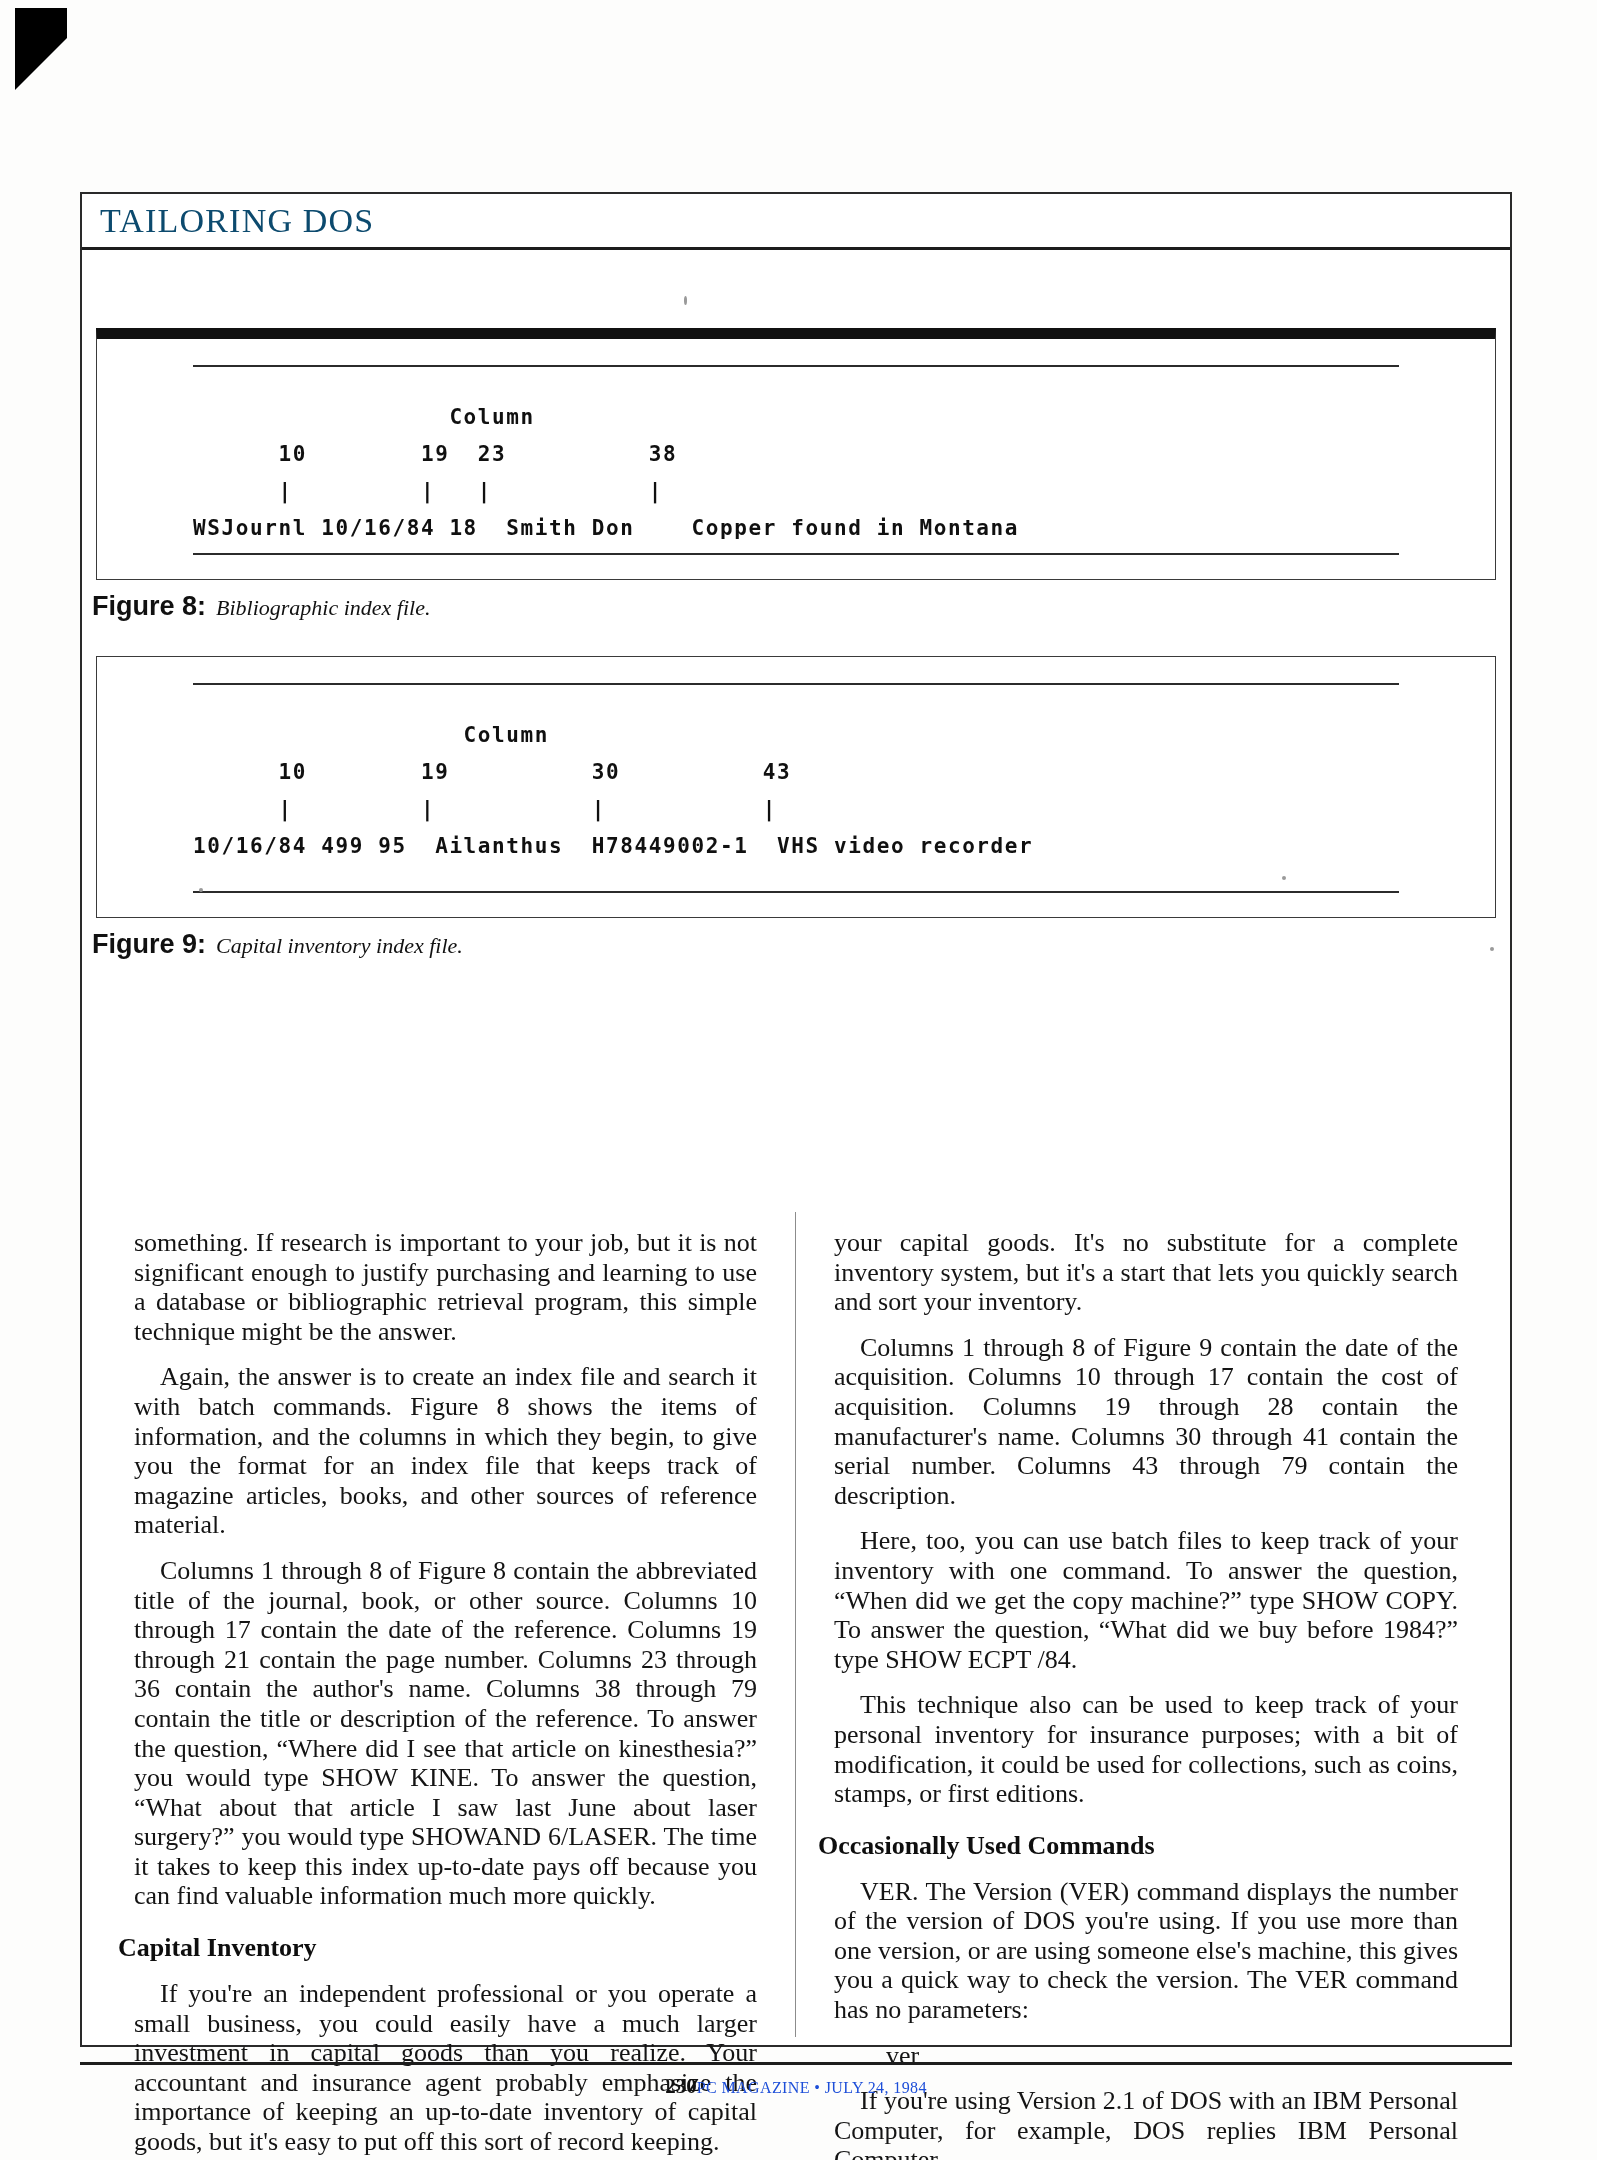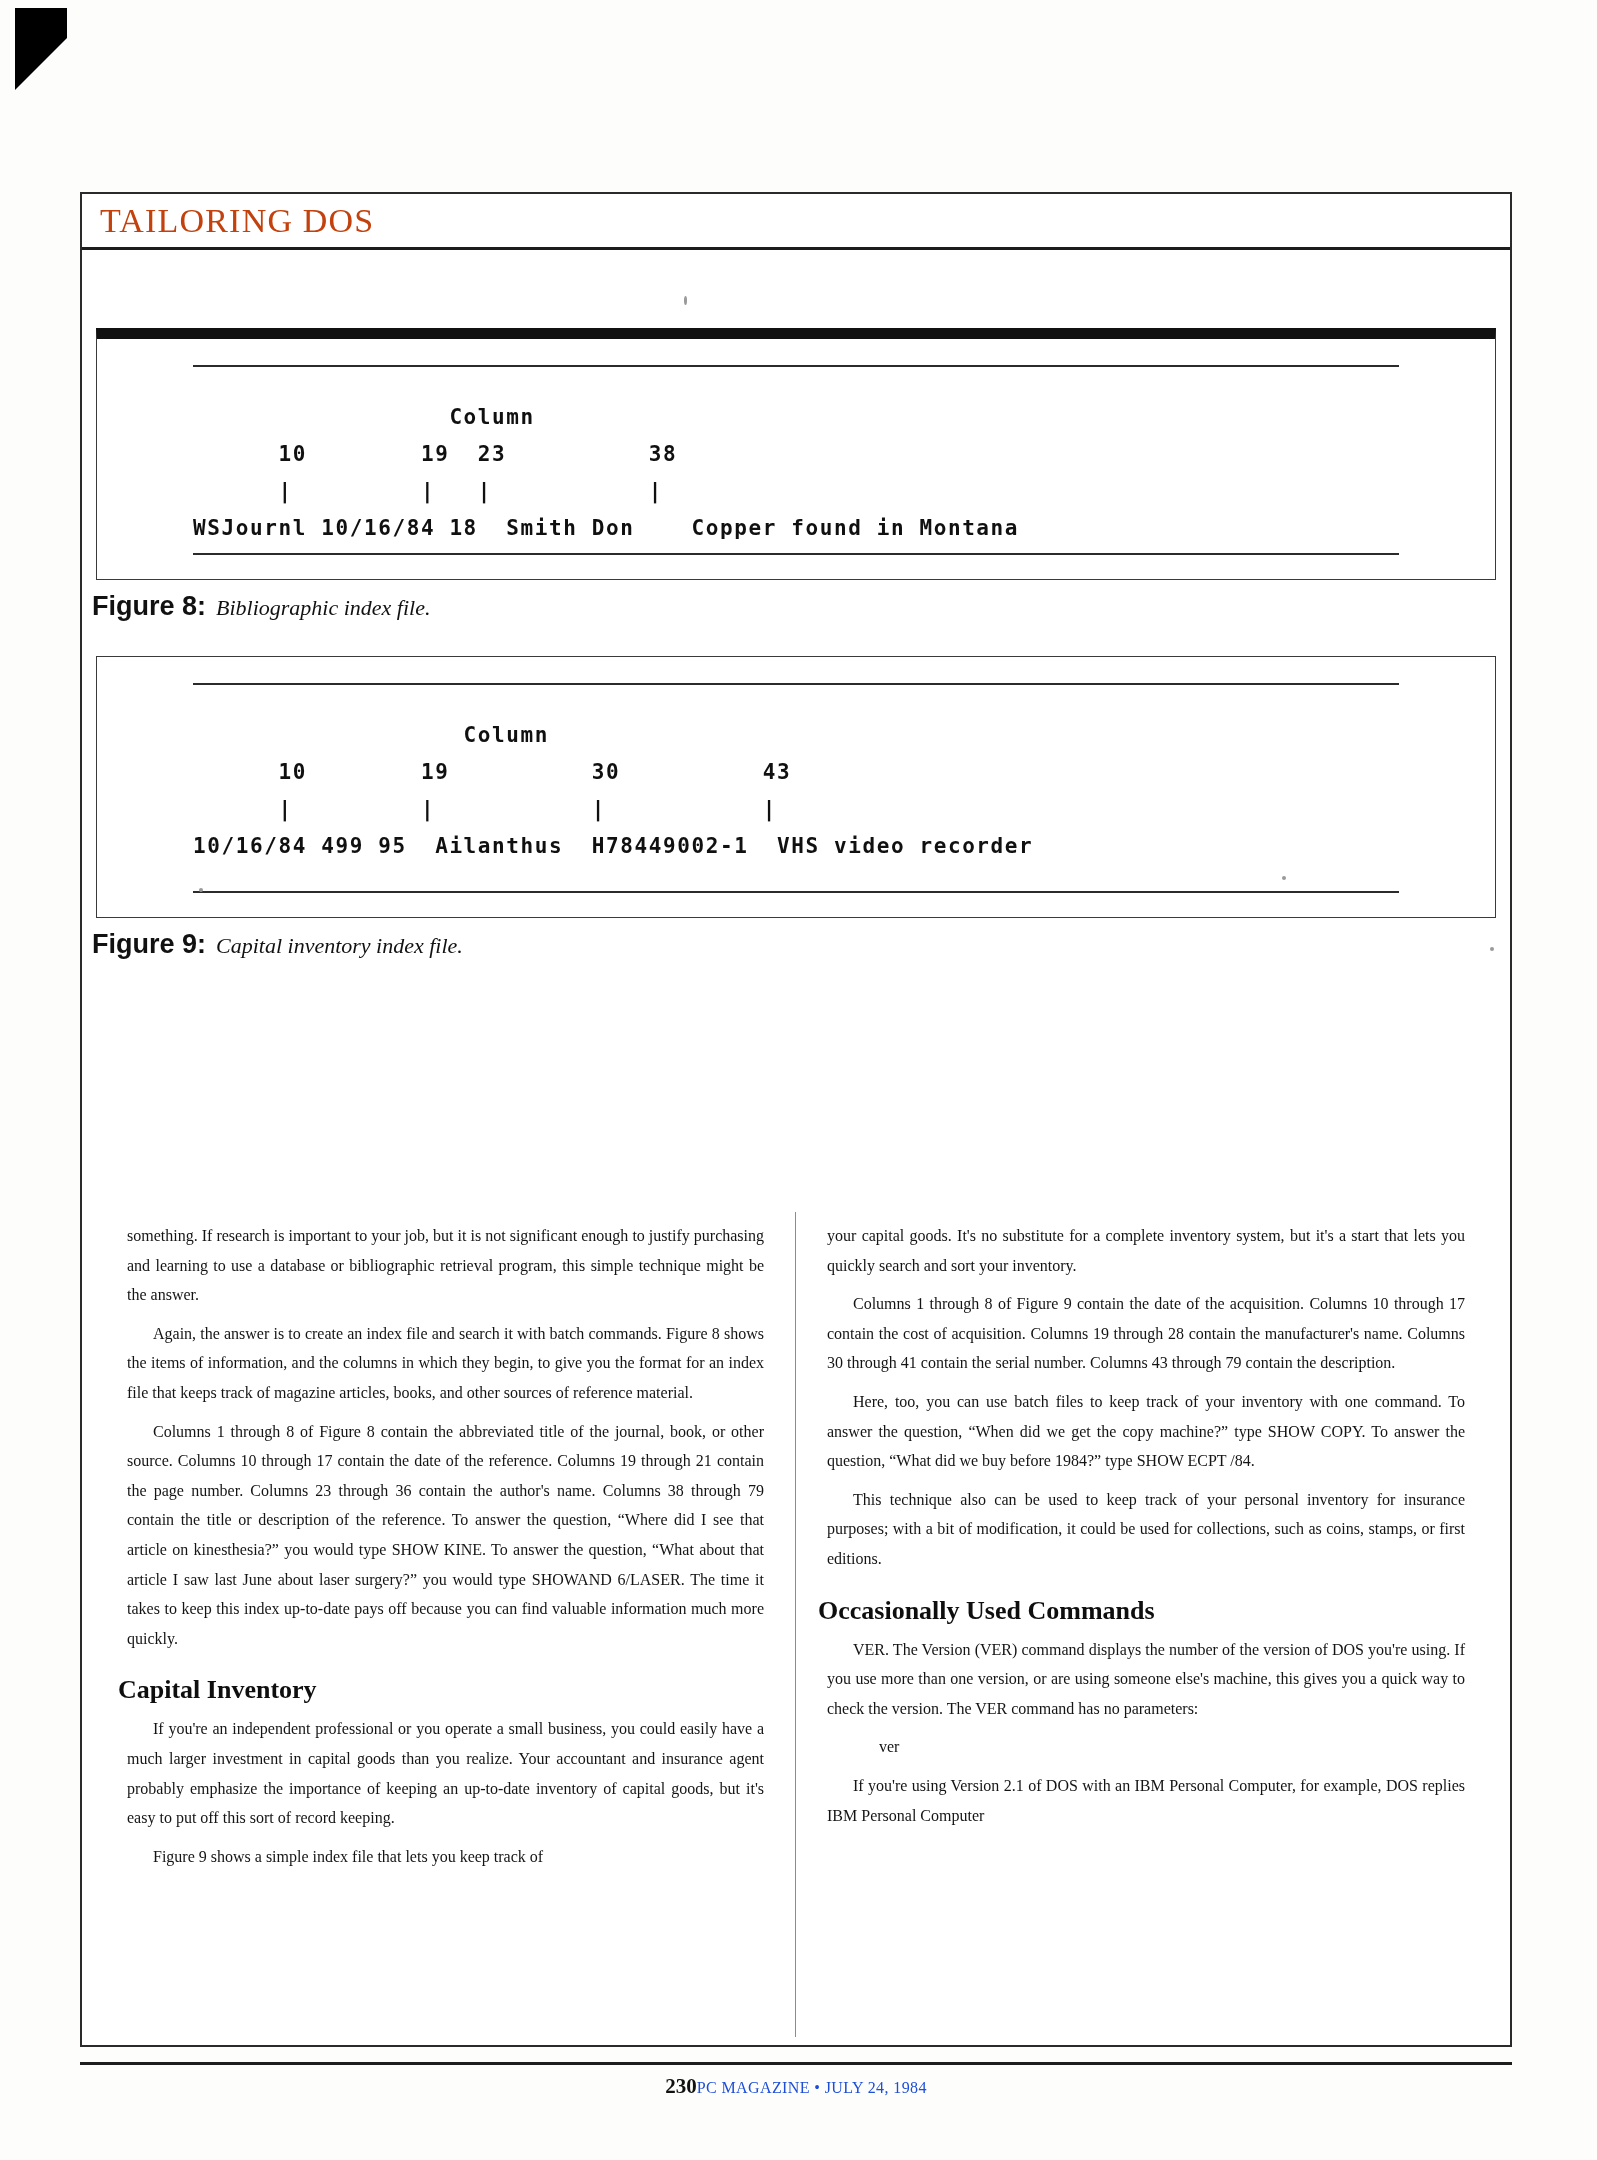--- a/index.html
+++ b/index.html
@@ -58,21 +58,21 @@
     border-bottom: 3px solid #1d1d1d;
     box-sizing: border-box;
     display: flex;
     align-items: center;
   }
   .running-head-title {
     font-family: "Liberation Serif", "DejaVu Serif", serif;
     font-size: 34px;
     letter-spacing: 1.2px;
     padding-left: 18px;
-    color: #c2410c;
+    color: #0c4a6e;
     white-space: nowrap;
   }
 
   
   .figure-zone {
     position: absolute;
     left: 0;
     top: 56px;
     width: 100%;
   }
@@ -153,22 +153,22 @@
   }
   .col {
     width: 50%;
     box-sizing: border-box;
     padding: 0 22px;
   }
   .col-left  { border-right: 1px solid #8c8c8c; }
   .col-right { }
 
   .col p {
-    margin: 9px;
-    font-size: 16px;
+    margin: 16px;
+    font-size: 26px;
     line-height: 29.6px;
     text-align: justify;
     text-indent: 26px;
     color: #141414;
     font-family: "Liberation Serif", "DejaVu Serif", serif;
     hyphens: manual;
   }
   .col p.no-indent { text-indent: 0; }
 
   .subhead {

